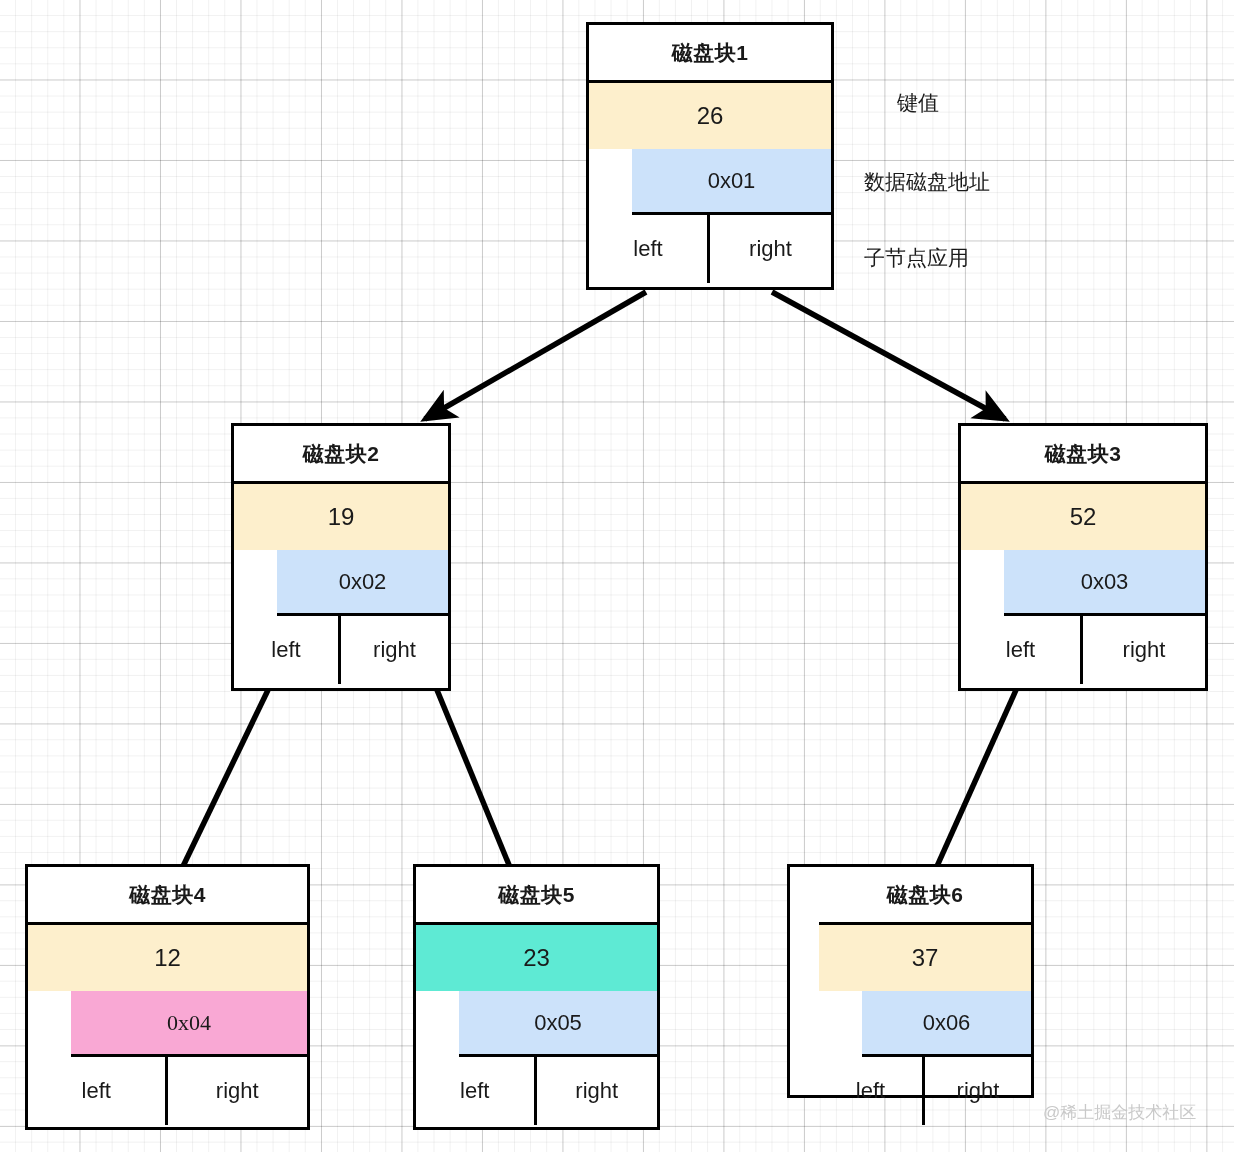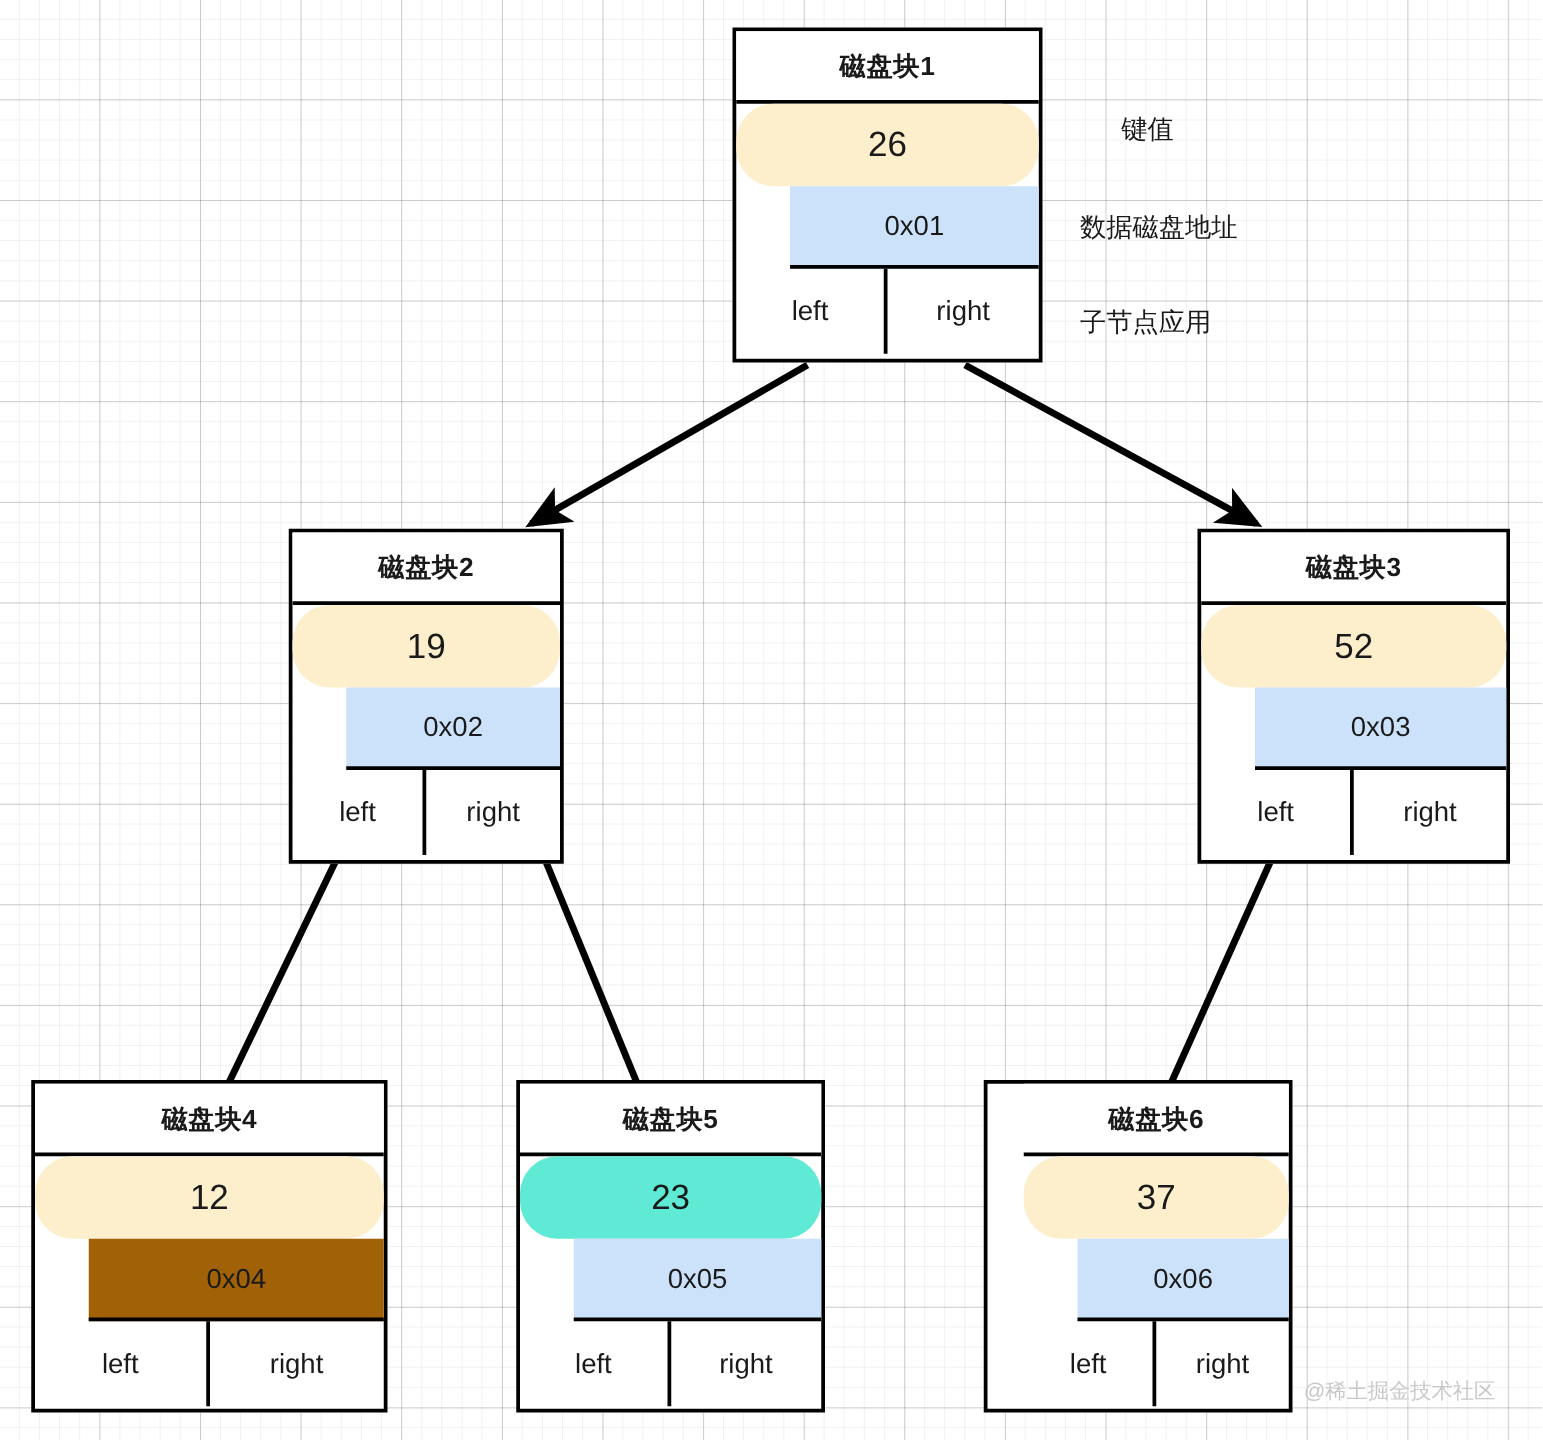--- a/index.html
+++ b/index.html
@@ -48,23 +48,22 @@
     background: #ffffff;
     border-bottom: 3px solid #000000;
     letter-spacing: 0.5px;
   }
   .node-key {
     box-sizing: border-box;
     height: 66px;
     display: flex;
     align-items: center;
     justify-content: center;
-    font-size: 28px;
+    font-size: 24px;
     color: #1a1a1a;
-    border-radius: 30px;
   }
   .node-addr {
     box-sizing: border-box;
     height: 66px;
     display: flex;
     align-items: center;
     justify-content: center;
     font-size: 22px;
     color: #1a1a1a;
     border-bottom: 3px solid #000000;
@@ -151,38 +150,38 @@
     <div class="node-addr" style="background:#CCE2FA;">0x03</div>
     <div class="node-ptrs">
       <div class="ptr left-ptr">left</div>
       <div class="ptr">right</div>
     </div>
   </div>
 
   <div class="node" style="left:25px; top:864px; width:285px; height:266px;">
     <div class="node-title">磁盘块4</div>
     <div class="node-key" style="background:#FDEFCC;">12</div>
-    <div class="node-addr" style="background:#a16207;">0x04</div>
+    <div class="node-addr" style="background:#f9a8d4;font-family:Liberation Serif, serif;">0x04</div>
     <div class="node-ptrs">
       <div class="ptr left-ptr">left</div>
       <div class="ptr">right</div>
     </div>
   </div>
 
   <div class="node" style="left:413px; top:864px; width:247px; height:266px;">
     <div class="node-title">磁盘块5</div>
     <div class="node-key" style="background:#5eead4;">23</div>
     <div class="node-addr" style="background:#CCE2FA;">0x05</div>
     <div class="node-ptrs">
       <div class="ptr left-ptr">left</div>
       <div class="ptr">right</div>
     </div>
   </div>
 
-  <div class="node" style="left:787px; top:864px; width:247px; height:266px;padding-left:29px;">
+  <div class="node" style="left:787px; top:864px; width:247px; height:234px;padding-left:29px;">
     <div class="node-title">磁盘块6</div>
     <div class="node-key" style="background:#FDEFCC;">37</div>
     <div class="node-addr" style="background:#CCE2FA;">0x06</div>
     <div class="node-ptrs">
       <div class="ptr left-ptr">left</div>
       <div class="ptr">right</div>
     </div>
   </div>
 
   <div class="legend" style="left:897px; top:89px;">键值</div>

